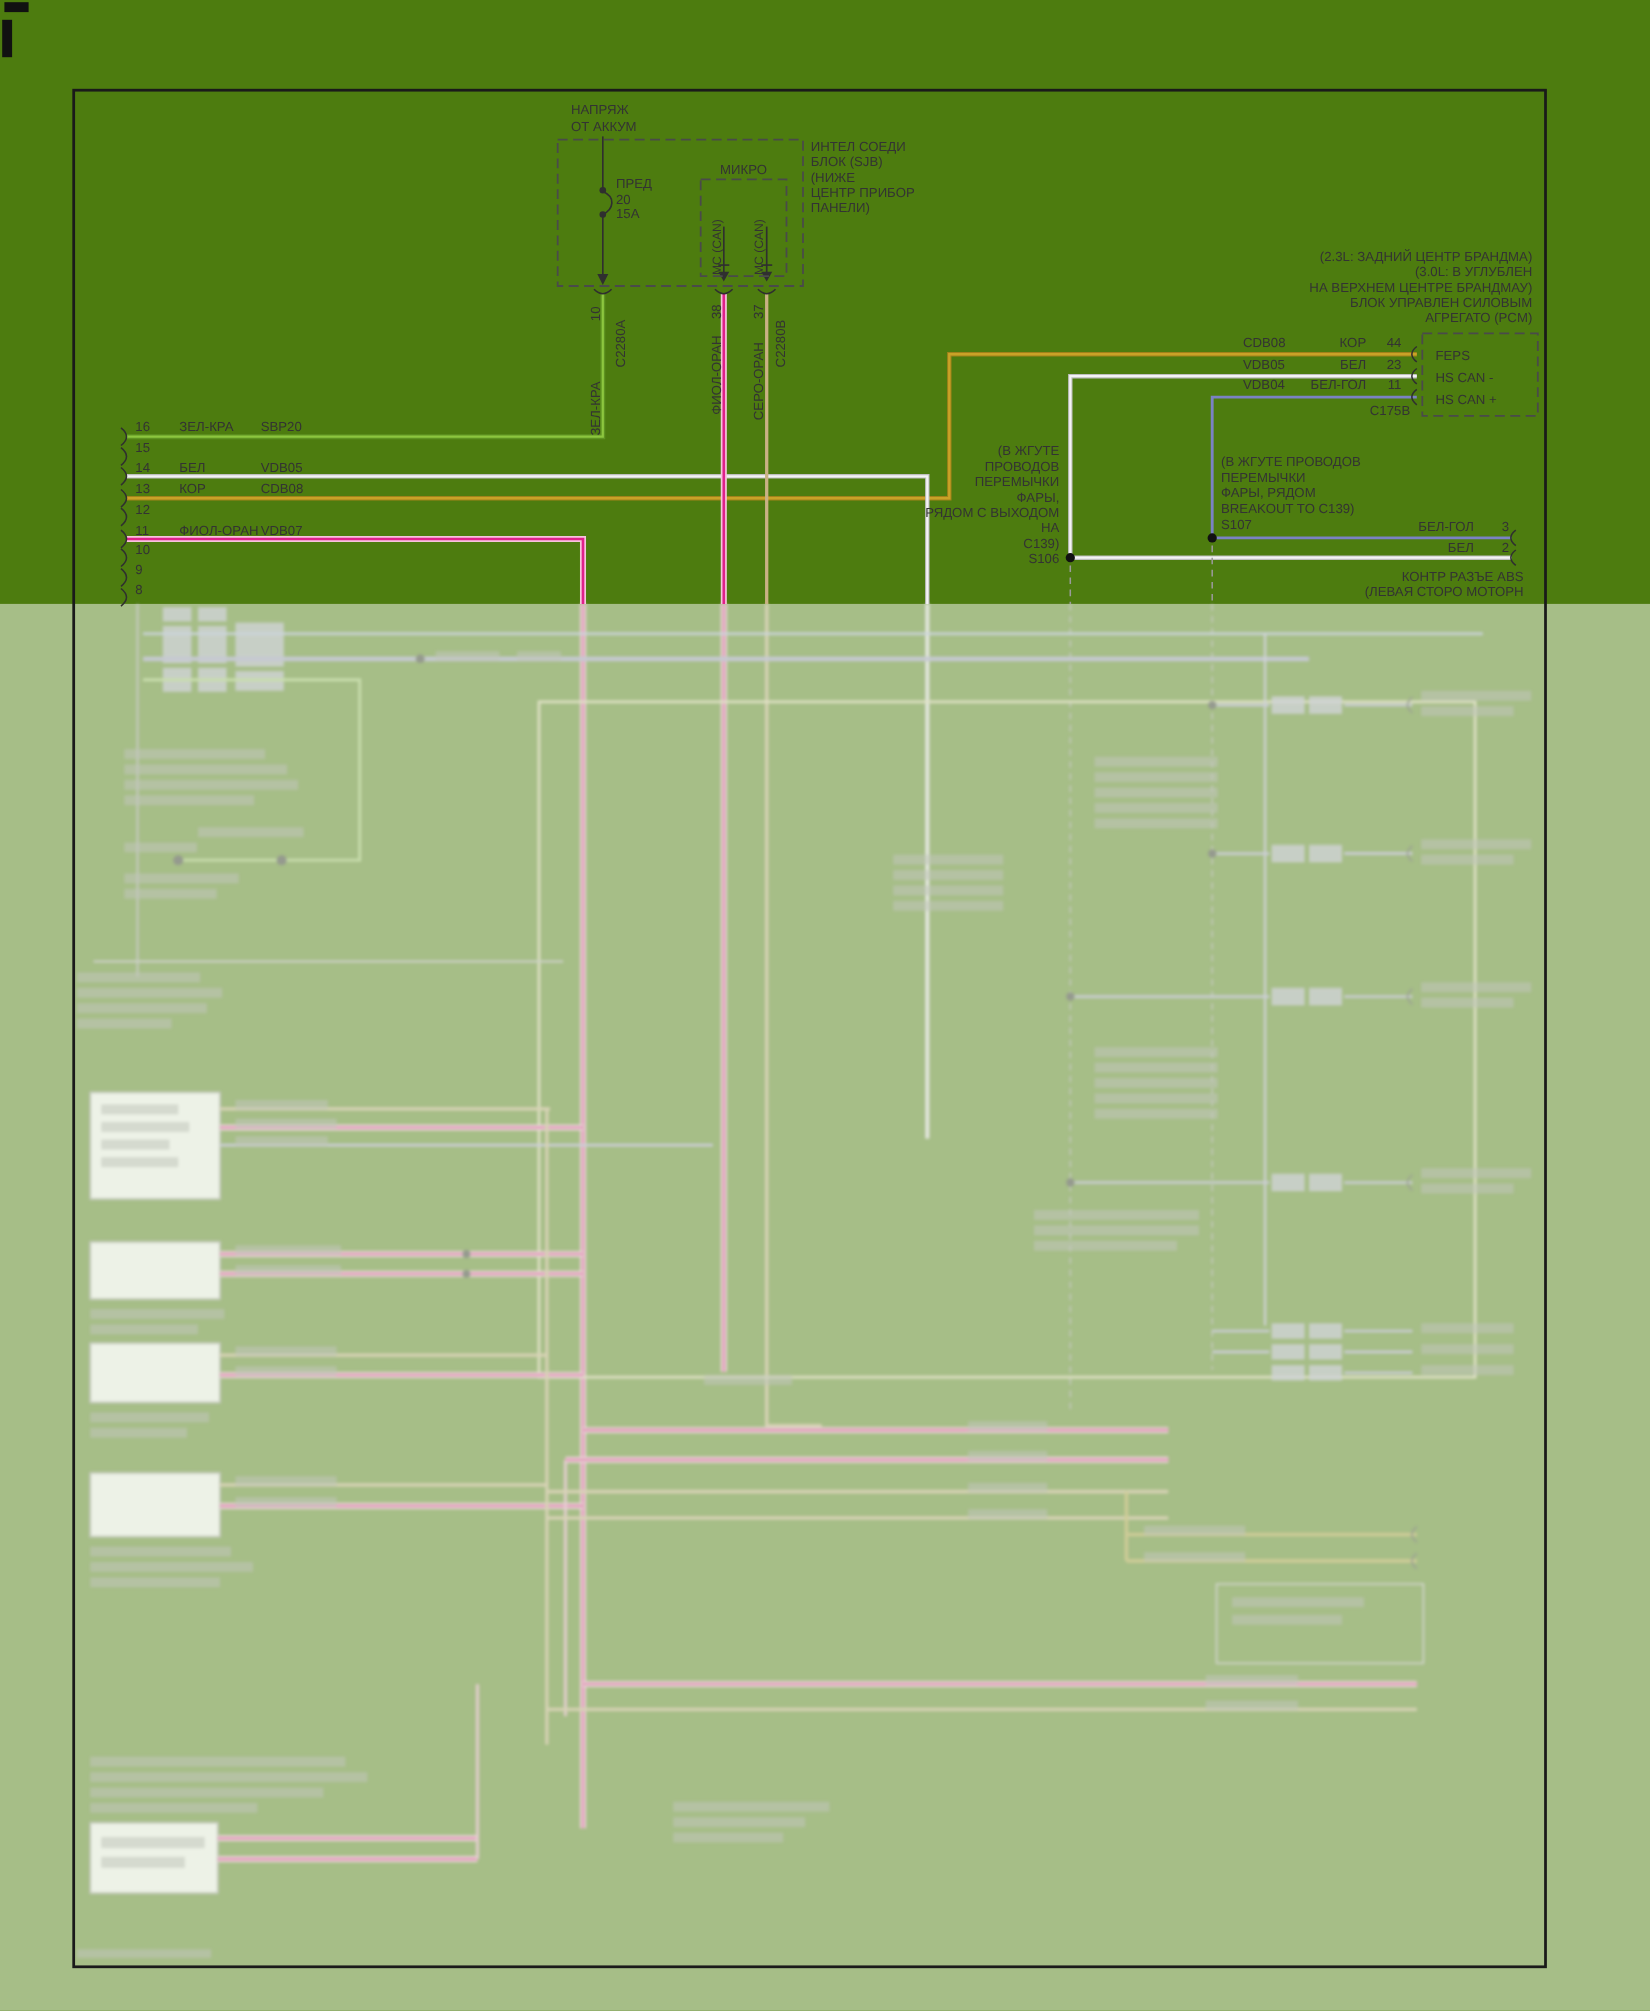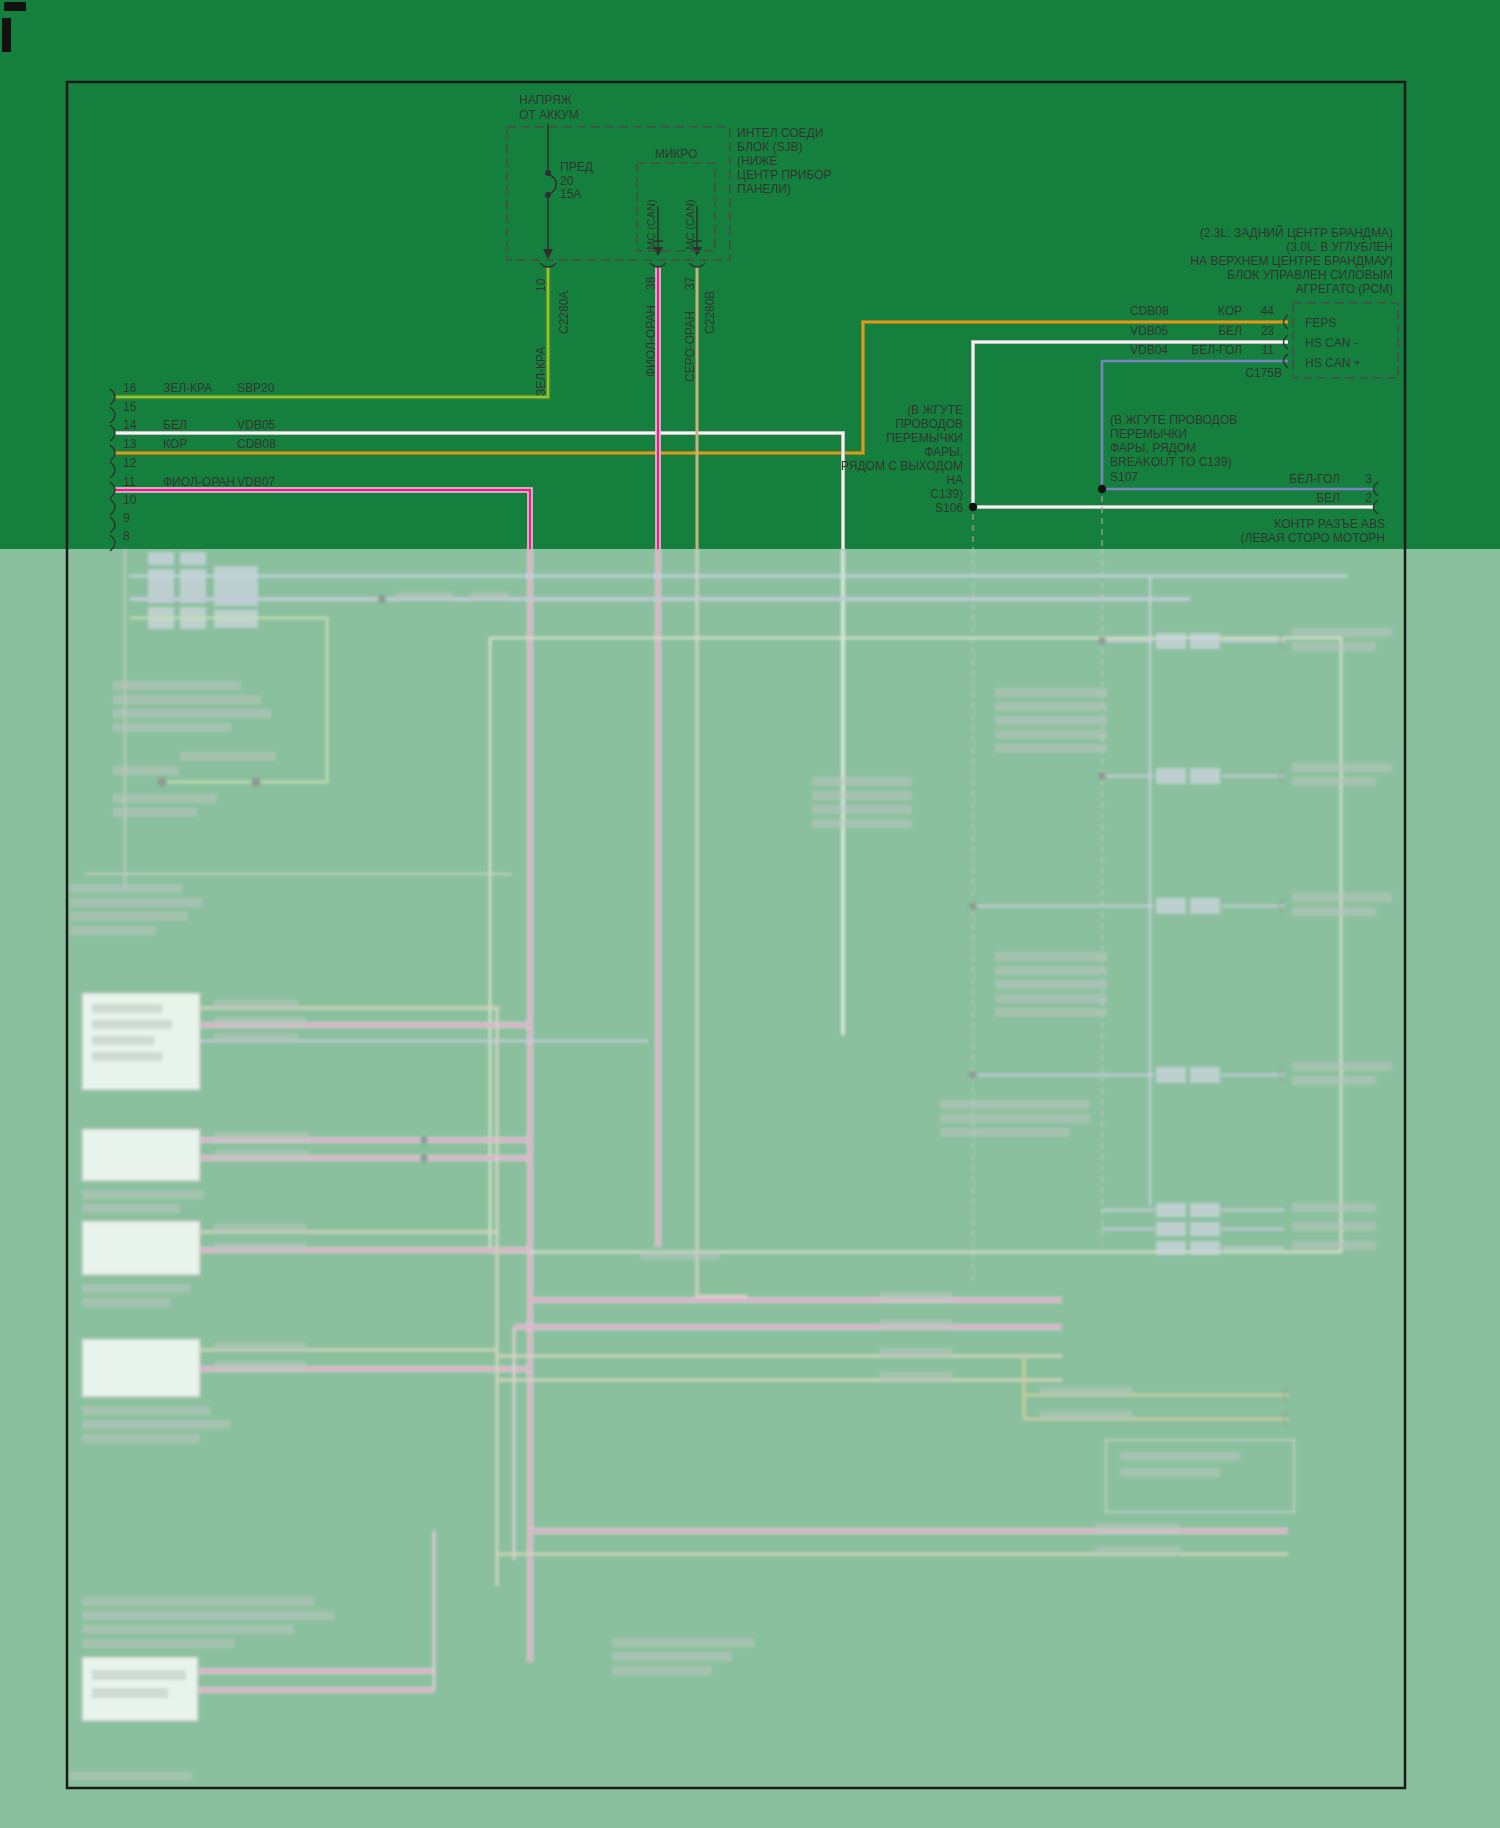--- a/index.html
+++ b/index.html
@@ -1,16 +1,16 @@
 <!DOCTYPE html>
 <html><head>
 <meta charset="utf-8">
 <style>
   html,body{margin:0;padding:0;background:#ffffff;}
-  .page{position:relative;width:1500px;height:1828px;background:#15803d;overflow:hidden;}
+  .page{position:relative;width:1500px;height:1828px;background:#4d7c0f;overflow:hidden;}
   svg{position:absolute;left:0;top:0;}
   text{font-family:"Liberation Sans","DejaVu Sans",sans-serif;font-size:12px;fill:#333333;}
   .small{font-size:11px;}
   .smudge{fill:#8f8f8f;opacity:.55;}
   .lavbox{fill:#b7b3d6;opacity:.8;}
   .dashbox{fill:none;stroke:#4a4a4a;stroke-width:1.6;stroke-dasharray:9 5;}
   .blk{stroke:#2f2f2f;stroke-width:1.5;fill:none;}
   .bracket{stroke:#2f2f2f;stroke-width:1.4;fill:none;}
   .dashwire{stroke:#9a9a9a;stroke-width:1.4;fill:none;stroke-dasharray:6 5;}
   .w{fill:none;}

